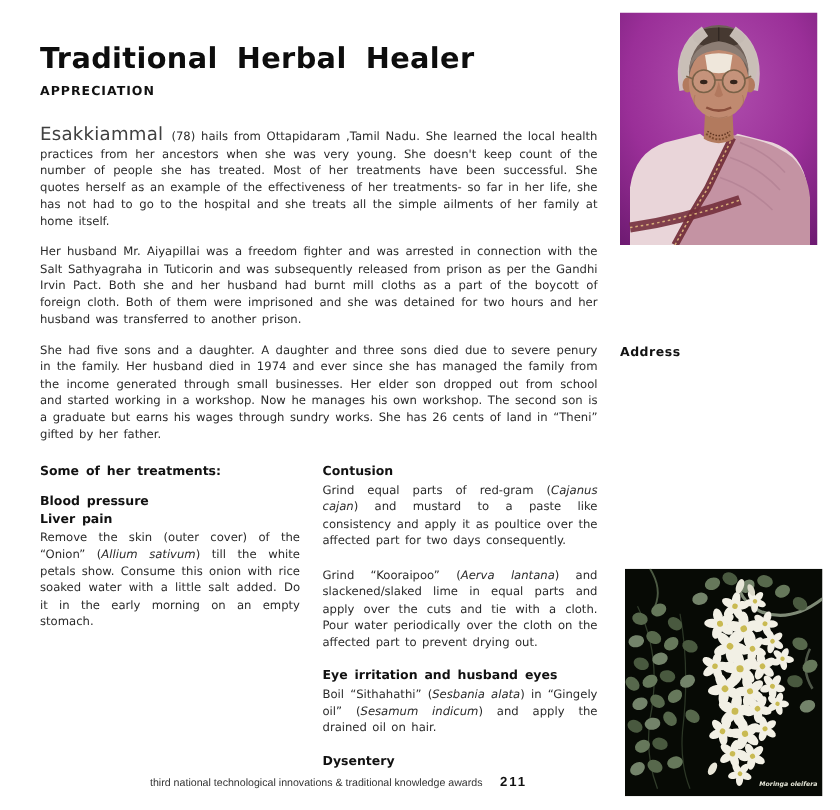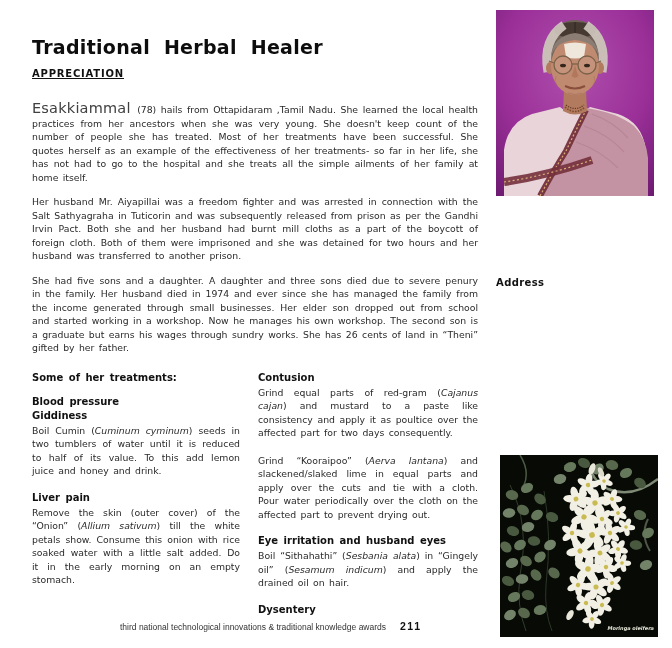--- a/index.html
+++ b/index.html
@@ -4,26 +4,26 @@
 <style>
   * { box-sizing: border-box; }
   html,body { margin:0; padding:0; }
   body {
     width:672px; height:648px; position:relative; overflow:hidden;
     background:#ffffff; color:#262626;
     font-family:"DejaVu Sans", sans-serif;
   }
   .main { position:absolute; left:32px; top:0; width:446px; }
   .page-title {
-    margin:36px 0 0 0; font-size:19px; line-height:22px; font-weight:bold;
+    margin:36px 0 0 0; font-size:23px; line-height:22px; font-weight:bold;
     color:#0d0d0d; letter-spacing:0.3px; word-spacing:7px;
   }
   .category {
     margin-top:10px; font-size:10px; font-weight:bold; letter-spacing:0.8px;
-    word-spacing:2px; color:#111;text-decoration:underline;
+    word-spacing:2px; color:#111;
   }
   .intro { margin-top:23px; }
   p.body {
     font-size:9.3px; line-height:13.5px; text-align:justify;
     word-spacing:1.4px; margin:0 0 11px 0; color:#2a2a2a;
   }
   .intro-name { font-size:14.5px; font-weight:normal; letter-spacing:0.2px; color:#404040; }
   .it { font-style:italic; }
   .columns {
     display:grid; grid-template-columns:208px 220px; column-gap:18px; margin-top:17px;
@@ -62,24 +62,20 @@
     <p class="body"><span class="intro-name">Esakkiammal </span><span>(78) hails from Ottapidaram ,Tamil Nadu. She learned the local health practices from her ancestors when she was very young.  She doesn't keep count of the number of people she has treated.  Most of her treatments have been successful. She quotes herself as an example of the effectiveness of her treatments- so far in her life, she has not had to go to the hospital and she treats all the simple ailments of her family at home itself.</span></p>
     <p class="body"><span>Her husband Mr. Aiyapillai was a freedom fighter and was arrested in connection with the Salt Sathyagraha in Tuticorin and was subsequently released from prison as per the Gandhi Irvin Pact. Both she and her husband had burnt mill cloths as a part of the boycott of foreign cloth.  Both of them were imprisoned and she was detained for two hours and her husband was transferred to another prison.</span></p>
     <p class="body"><span>She had five sons and a daughter.  A daughter and three sons died due to severe penury in the family. Her husband died in 1974 and ever since she has managed the family from the income generated through small businesses.  Her elder son dropped out from school and started working in a workshop. Now he manages his own workshop.  The second son is a graduate but earns his wages through sundry works. She has 26 cents of land in “Theni” gifted by her father.</span></p>
   </div>
 
   <div class="columns">
     <div>
       <div class="col-heading">Some of her treatments:</div>
     <div class="treatment">
           <h3>Blood pressure</h3>
-        </div>
-        <div class="treatment">
-          <h3>Giddiness</h3>
-          <p><span>Boil Cumin (</span><span class="it">Cuminum cyminum</span><span>) seeds in two tumblers of water until it is reduced to half of its value. To this add lemon juice and honey and drink.</span></p>
         </div>
         <div class="treatment">
           <h3>Liver pain</h3>
           <p><span>Remove the skin (outer cover) of the “Onion” (</span><span class="it">Allium sativum</span><span>) till the white petals show.  Consume this onion with rice soaked water with a little salt added.  Do it in the early morning on an empty stomach.</span></p>
         </div>
       </div>
     <div>
         <div class="treatment">
           <h3>Contusion</h3>
           <p><span>Grind equal parts of red-gram (</span><span class="it">Cajanus cajan</span><span>) and mustard to a paste like consistency and apply it as poultice over the affected part for two days consequently.</span></p>

